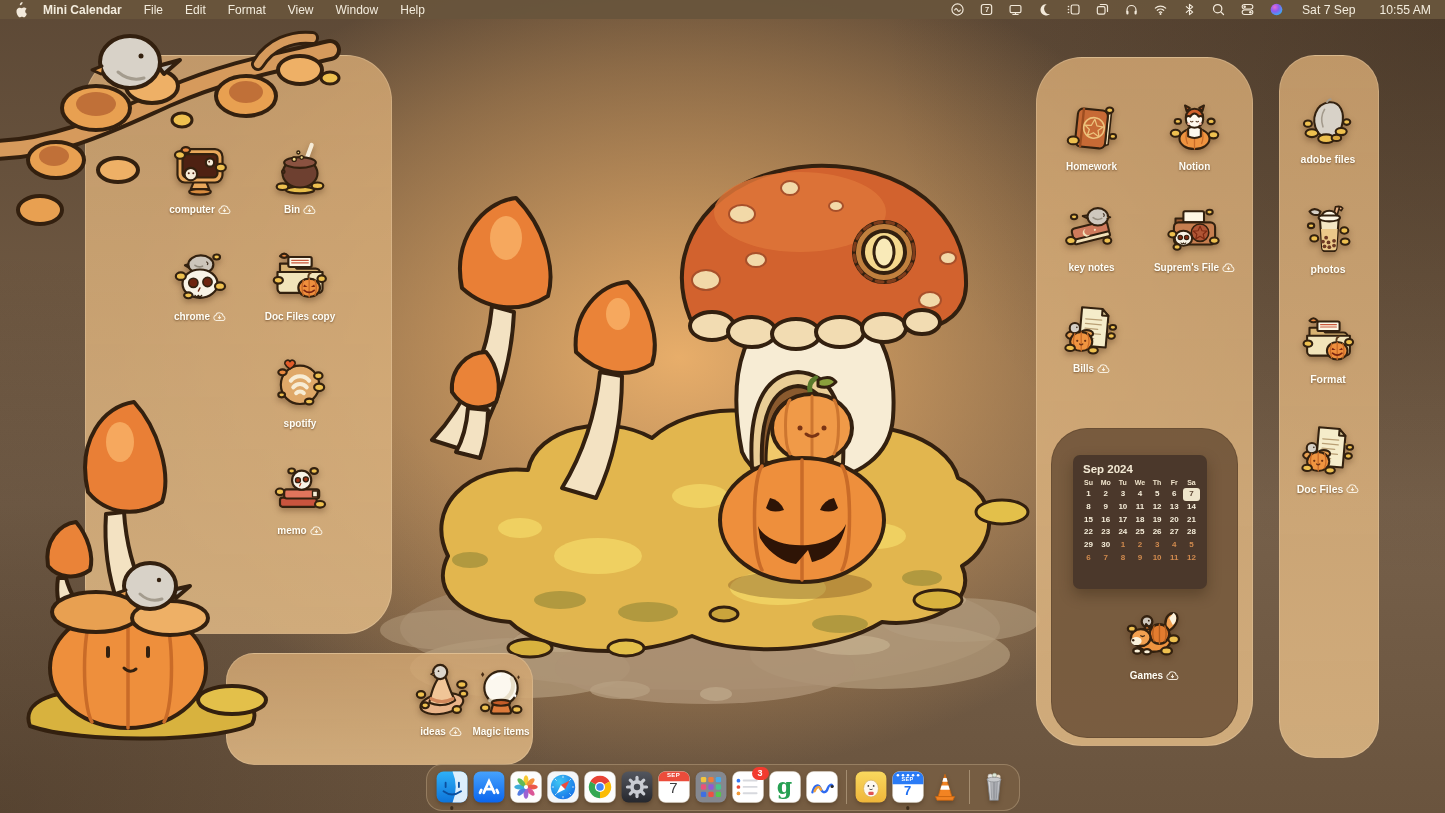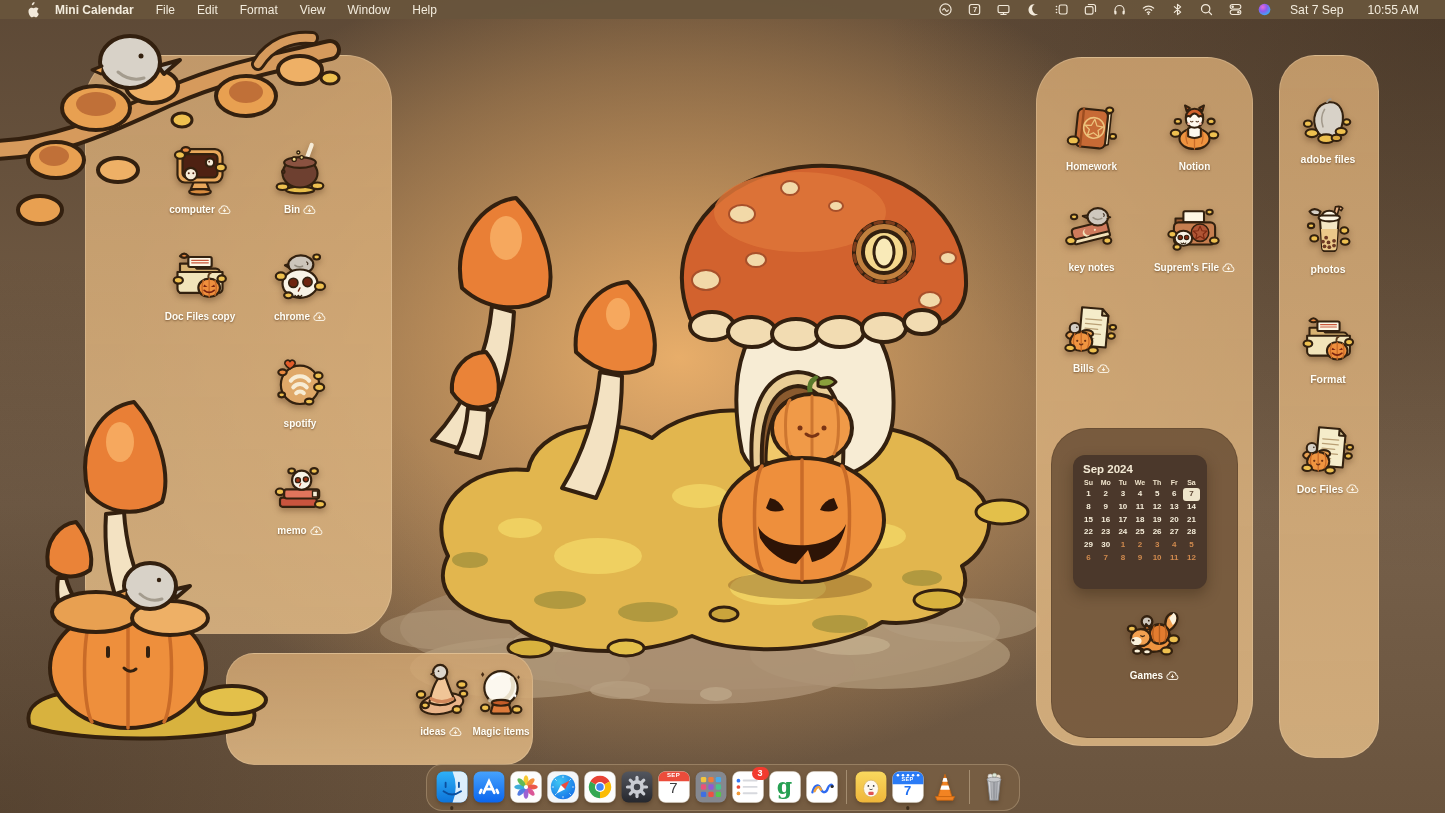--- a/index.html
+++ b/index.html
@@ -13,21 +13,21 @@
       linear-gradient(180deg,#5d4936 0%,#6c5640 34%,#76604a 62%,#6a543e 100%);
   }
   svg{display:block}
   .wall{position:absolute;left:0;top:0;pointer-events:none}
   #wall-back{z-index:1}
   #wall-front{z-index:4}
   
   .menubar{
     position:absolute;z-index:6;left:0;top:0;width:100%;height:19px;
     background:rgba(104,85,60,.97);
-    display:flex;align-items:center;box-sizing:border-box;padding:0 26px;
+    display:flex;align-items:center;box-sizing:border-box;padding:0 14px;
     color:#f3ecdd;font-size:12px;
   }
   .apple-glyph{width:13px;height:16px;margin-right:16px}
   .app-name{font-weight:bold;margin-right:22px}
   .menus{display:flex;gap:22px}
   .menu-item{cursor:default}
   .menubar-right{margin-left:auto;display:flex;align-items:center;gap:13px}
   .status-item{position:relative;width:16px;height:16px;display:flex;align-items:center;justify-content:center}
   .status-glyph{width:15px;height:15px}
   .status-text{position:absolute;top:4px;left:0;right:0;text-align:center;font-size:7.5px;line-height:8px;font-weight:bold;color:#f2e9da}
@@ -68,21 +68,21 @@
     grid-template-columns:103px 103px;grid-auto-rows:101px;justify-items:center}
   #todo-grid .icon-art{width:57px;height:57px}
   #right-col{position:absolute;z-index:3;left:1279px;top:92px;width:98px;display:flex;flex-direction:column;align-items:center;gap:37px}
   #right-col .icon-art{width:57px;height:57px}
   #right-col .icon-label{font-size:10.5px}
   #games-slot{position:absolute;z-index:3;left:1051px;top:602px;width:207px;display:flex;justify-content:center}
   #games-slot .icon-art{width:64px;height:64px}
   
   .calwidget{
     position:absolute;z-index:3;left:1073px;top:455px;width:134px;height:134px;box-sizing:border-box;
-    background:#4b382b;border-radius:12px;padding:8px 7px 5px;box-shadow:0 6px 14px rgba(40,25,12,.35);
+    background:#4b382b;border-radius:7px;padding:8px 7px 5px;box-shadow:0 6px 14px rgba(40,25,12,.35);
   }
   .cal-month{font-size:11.5px;font-weight:bold;color:#f3e9d4;margin:0 0 4px 3px}
   .cal-weekdays,.cal-days{display:grid;grid-template-columns:repeat(7,1fr)}
   .cal-wd{font-size:7px;font-weight:bold;color:#efe3cb;text-align:center}
   .cal-days{grid-auto-rows:12.8px;margin-top:2px}
   .cal-cell{font-size:8px;font-weight:bold;color:#f6eeda;text-align:center;line-height:12.8px;border-radius:3px}
   .cal-cell.muted{color:#d08a4e}
   .cal-cell.today{background:#efe5cb;color:#5a4330}
   
   .dock{
@@ -863,35 +863,35 @@
         </svg>
         <div class="icon-label">
           <span>Bin</span>
           <svg viewBox="0 0 14 10" class="cloud-glyph">
             <use href="#sym-icloud" xlink:href="#sym-icloud"></use>
           </svg>
         </div>
       </div>
       <div class="icon-item">
         <svg viewBox="0 0 72 72" class="icon-art">
-          <use href="#sym-folder-pumpkin" xlink:href="#sym-folder-pumpkin"></use>
-        </svg>
-        <div class="icon-label">
-          <span>Doc Files copy</span>
-        </div>
-      </div>
-      <div class="icon-item">
-        <svg viewBox="0 0 72 72" class="icon-art">
           <use href="#sym-skull-bird" xlink:href="#sym-skull-bird"></use>
         </svg>
         <div class="icon-label">
           <span>chrome</span>
           <svg viewBox="0 0 14 10" class="cloud-glyph">
             <use href="#sym-icloud" xlink:href="#sym-icloud"></use>
           </svg>
+        </div>
+      </div>
+      <div class="icon-item">
+        <svg viewBox="0 0 72 72" class="icon-art">
+          <use href="#sym-folder-pumpkin" xlink:href="#sym-folder-pumpkin"></use>
+        </svg>
+        <div class="icon-label">
+          <span>Doc Files copy</span>
         </div>
       </div>
       <div class="icon-item">
         <svg viewBox="0 0 72 72" class="icon-art">
           <use href="#sym-spotify-orb" xlink:href="#sym-spotify-orb"></use>
         </svg>
         <div class="icon-label">
           <span>spotify</span>
         </div>
       </div>

